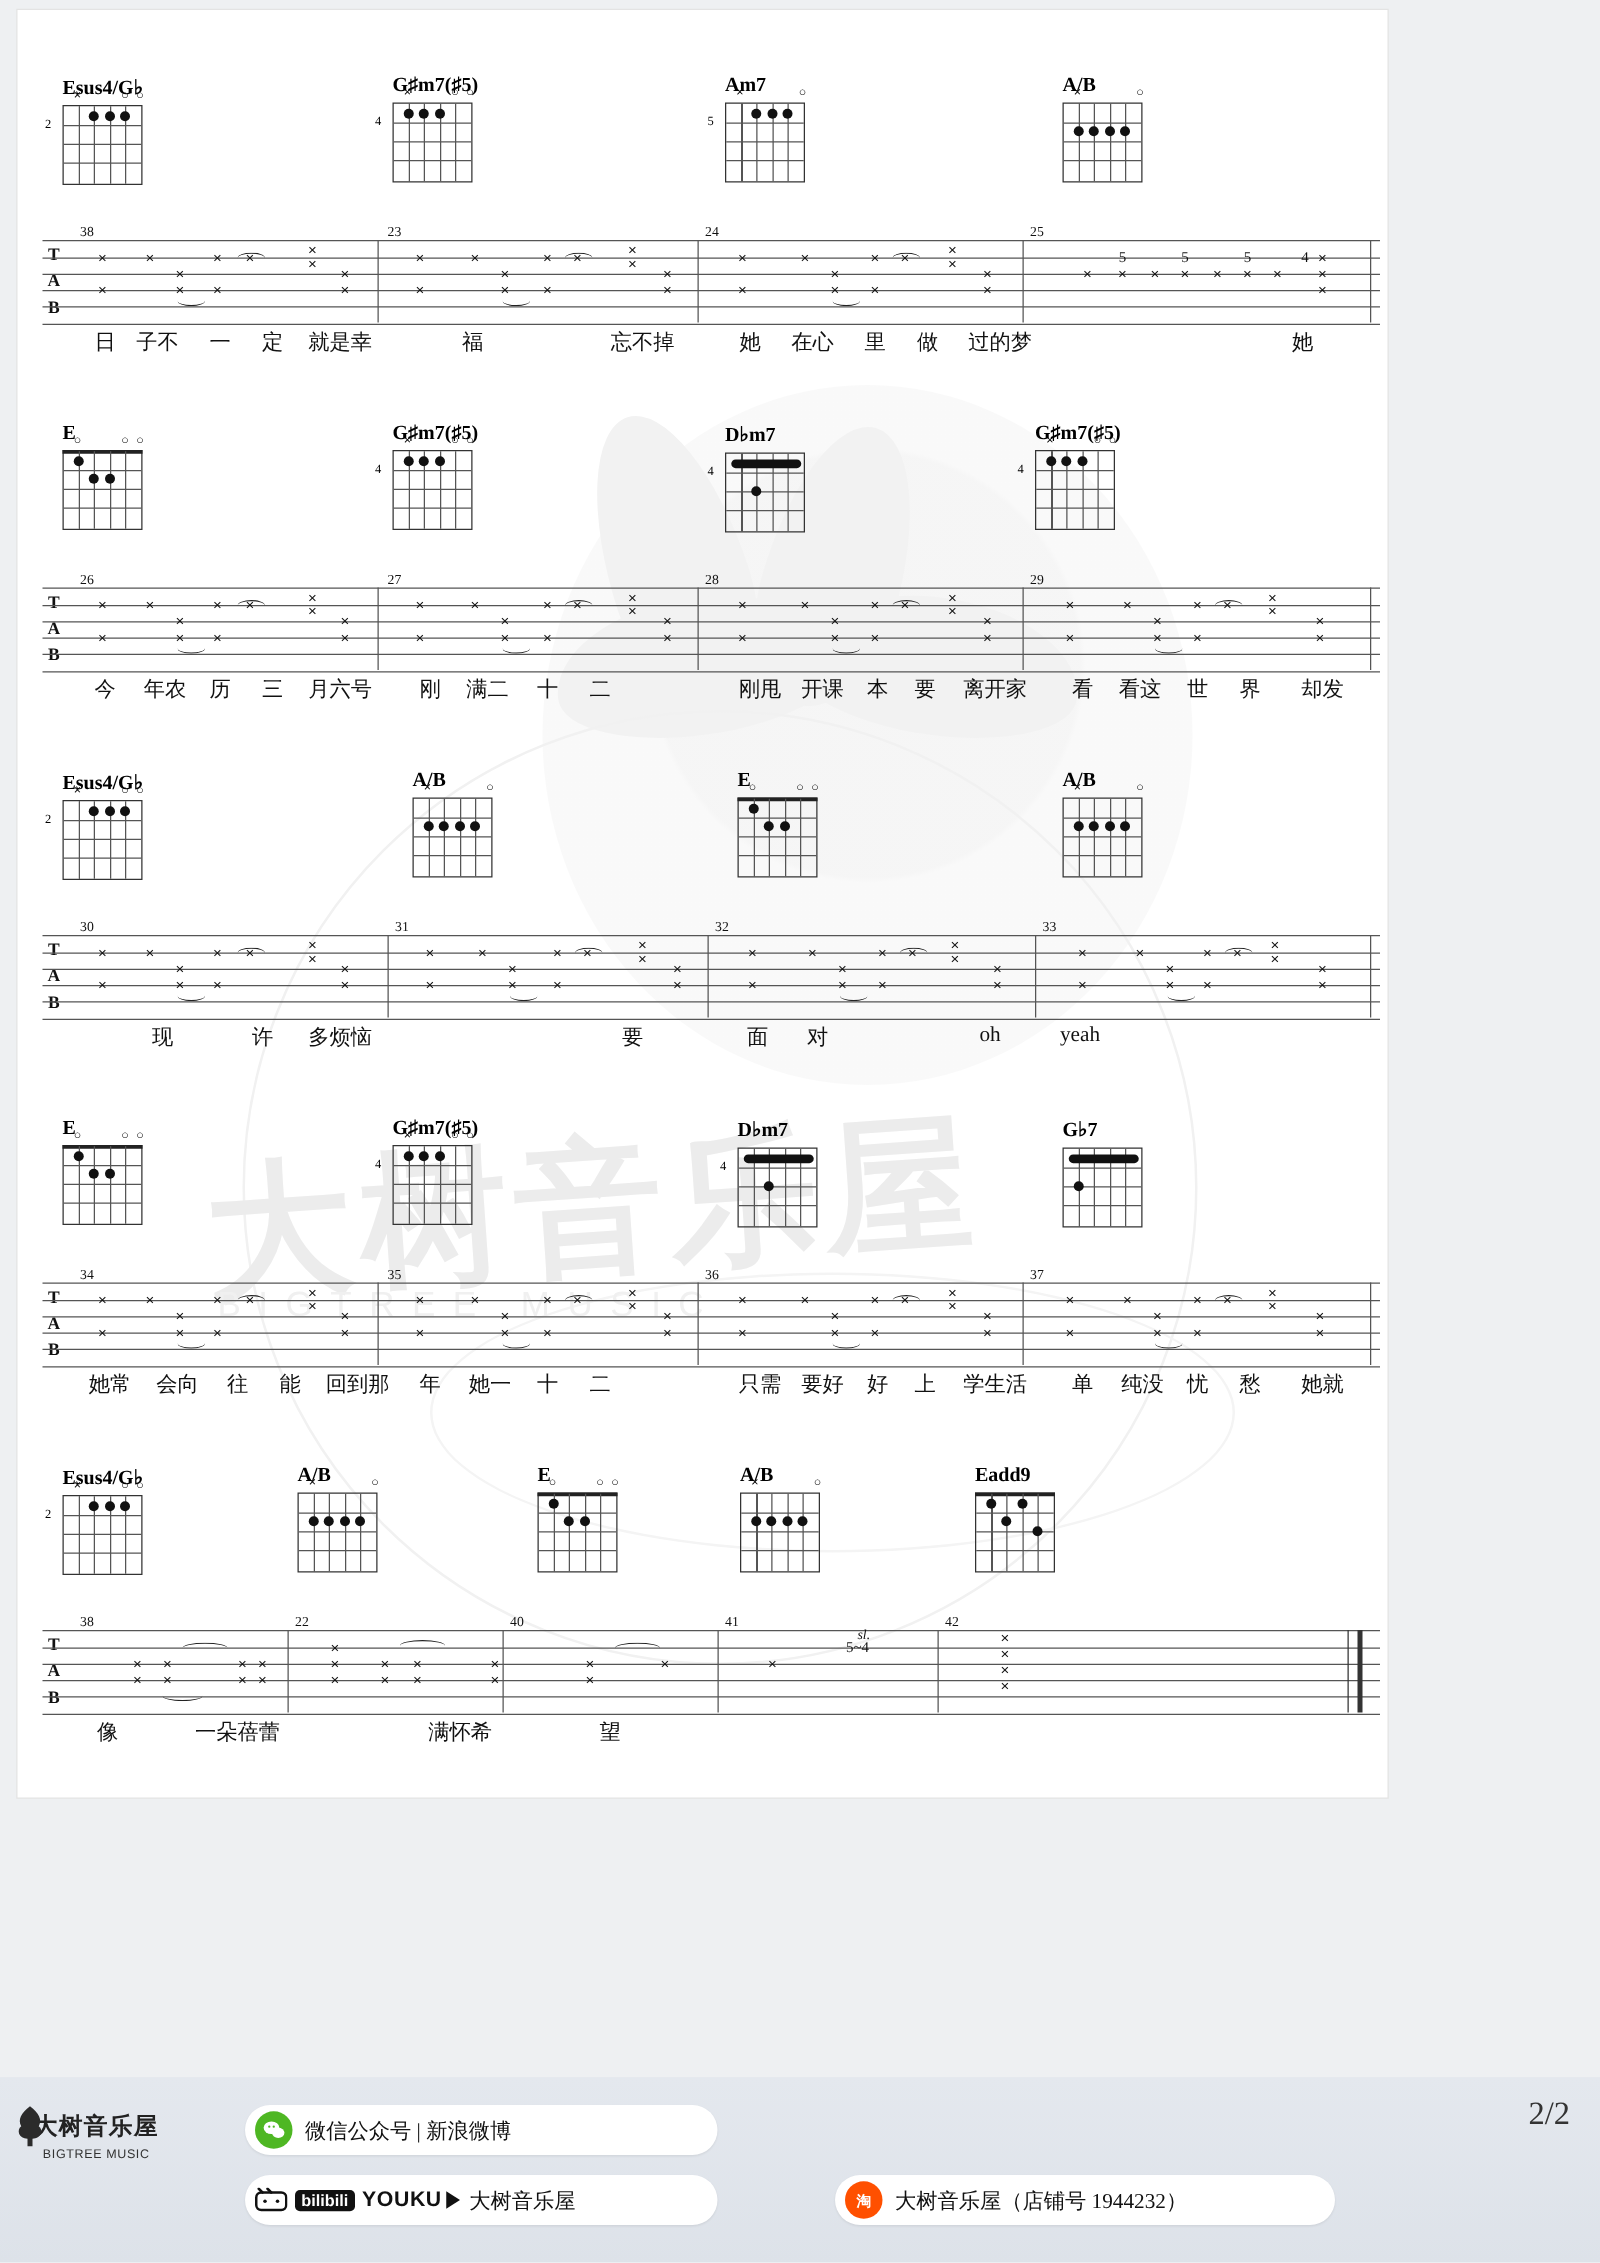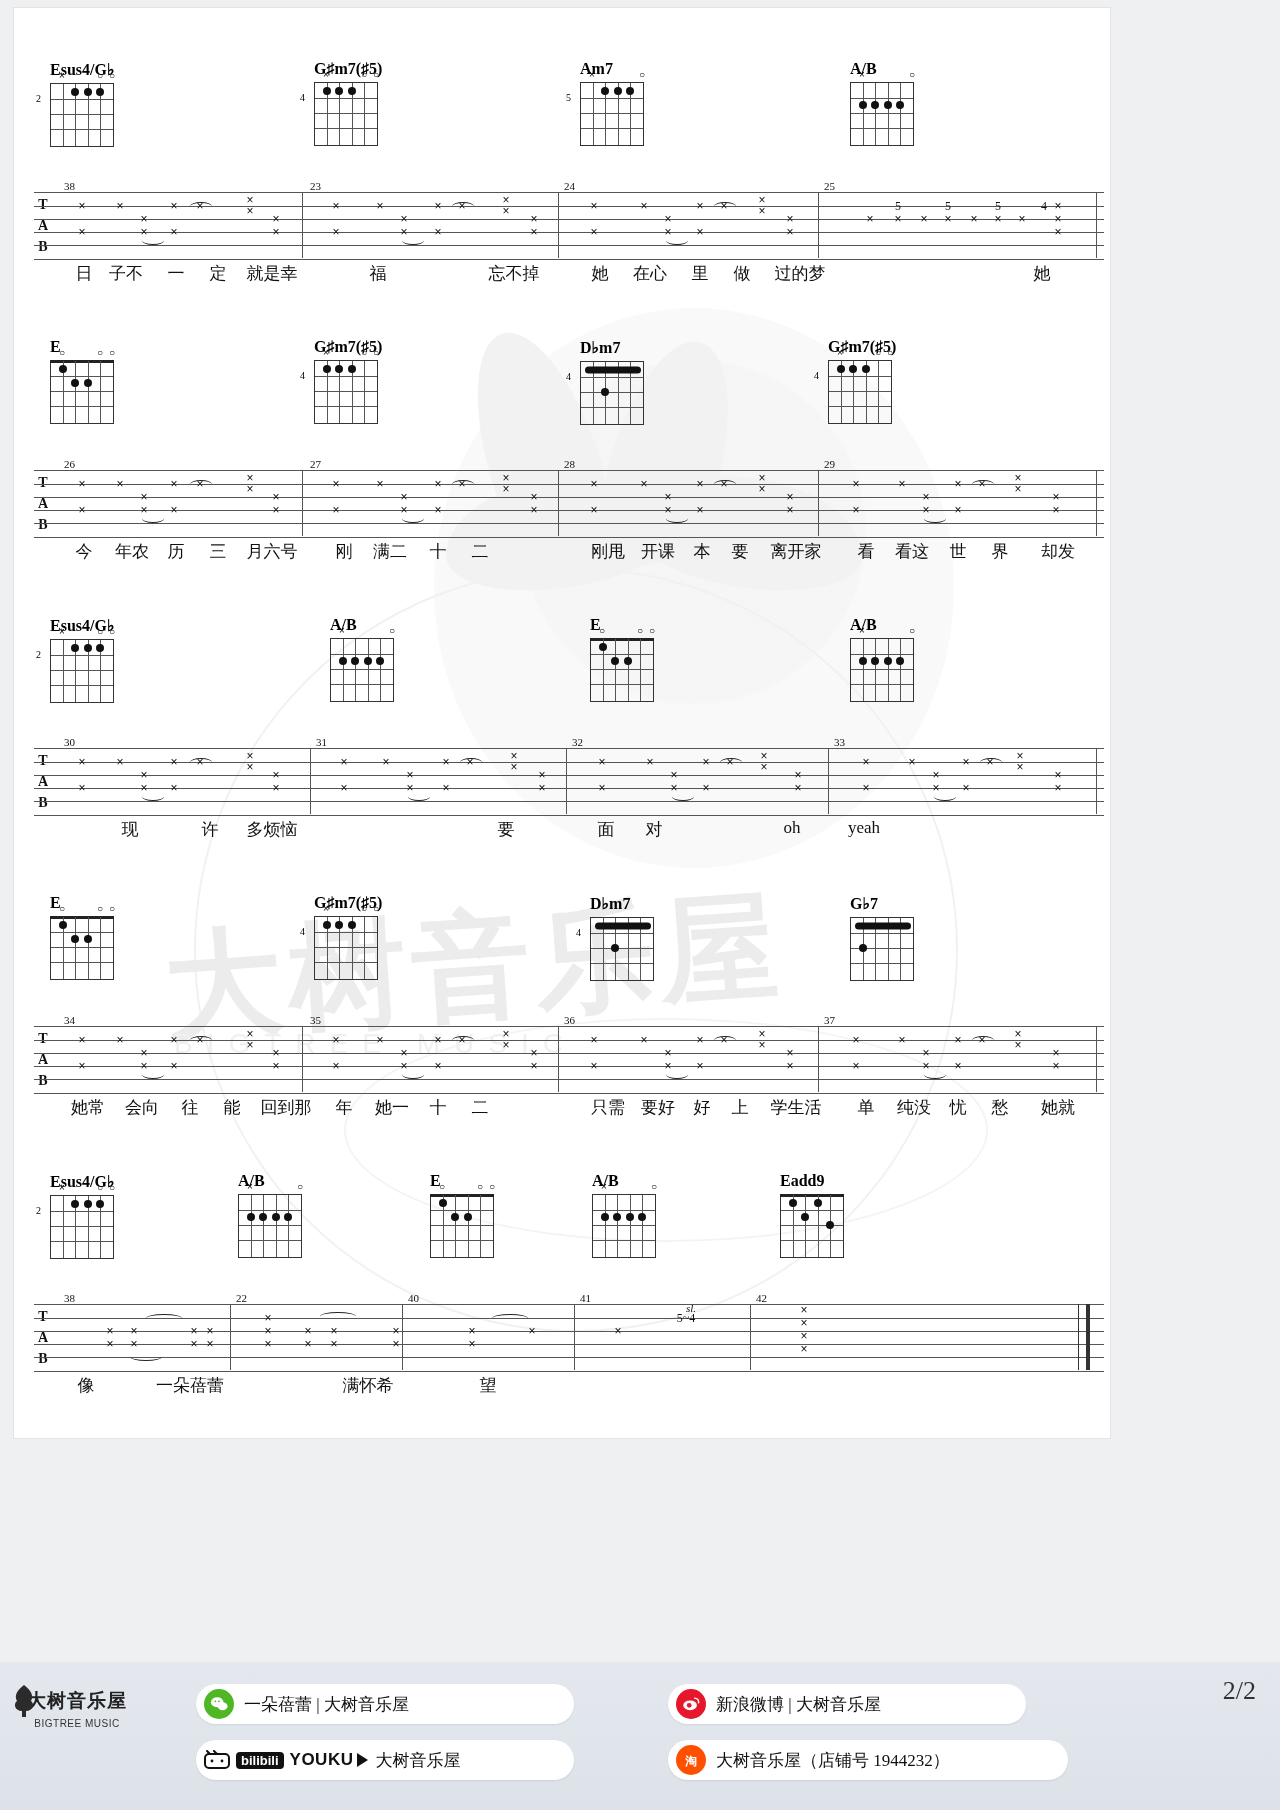--- a/index.html
+++ b/index.html
@@ -1158,33 +1158,23 @@
 
   <div class="pill" style="left:196px;top:22px;width:350px;">
     <div class="ic" style="background:#4eb723;">
       <svg width="18" height="18" viewBox="0 0 20 20">
           <ellipse cx="8" cy="8" rx="7" ry="5.6" fill="#fff"></ellipse>
           <ellipse cx="14" cy="12.5" rx="5.5" ry="4.5" fill="#fff"></ellipse>
           <circle cx="6" cy="7" r="1" fill="#4eb723"></circle>
           <circle cx="10" cy="7" r="1" fill="#4eb723"></circle>
         </svg>
     </div>
-    <div class="txt">一朵蓓蕾 | 大树音乐屋</div>
+    <div class="txt">微信公众号 | 新浪微博</div>
   </div>
 
-  <div class="pill" style="left:668px;top:22px;width:330px;">
-    <div class="ic" style="background:#e6162d;">
-      <svg width="18" height="18" viewBox="0 0 20 20">
-          <ellipse cx="9" cy="11.5" rx="7.5" ry="5.5" fill="#fff"></ellipse>
-          <circle cx="8" cy="11.5" r="2.6" fill="#e6162d"></circle>
-          <path d="M14 3.5c3 0 5 2.2 4.4 5.2" stroke="#fff" stroke-width="1.6" fill="none" stroke-linecap="round"></path>
-        </svg>
-    </div>
-    <div class="txt">新浪微博 | 大树音乐屋</div>
-  </div>
 
   <div class="pill" style="left:196px;top:78px;width:350px;">
     <span class="bili">
       <svg width="26" height="20" viewBox="0 0 26 20">
           <rect x="1" y="4" width="24" height="14" rx="4" fill="#fff" stroke="#111" stroke-width="2"></rect>
           <path d="M6 4 L3 1 M13 4 L10 1" stroke="#111" stroke-width="2" stroke-linecap="round"></path>
           <circle cx="8" cy="11" r="1.4" fill="#111"></circle>
           <circle cx="18" cy="11" r="1.4" fill="#111"></circle>
         </svg>
       <span class="bbox">bilibili</span>

